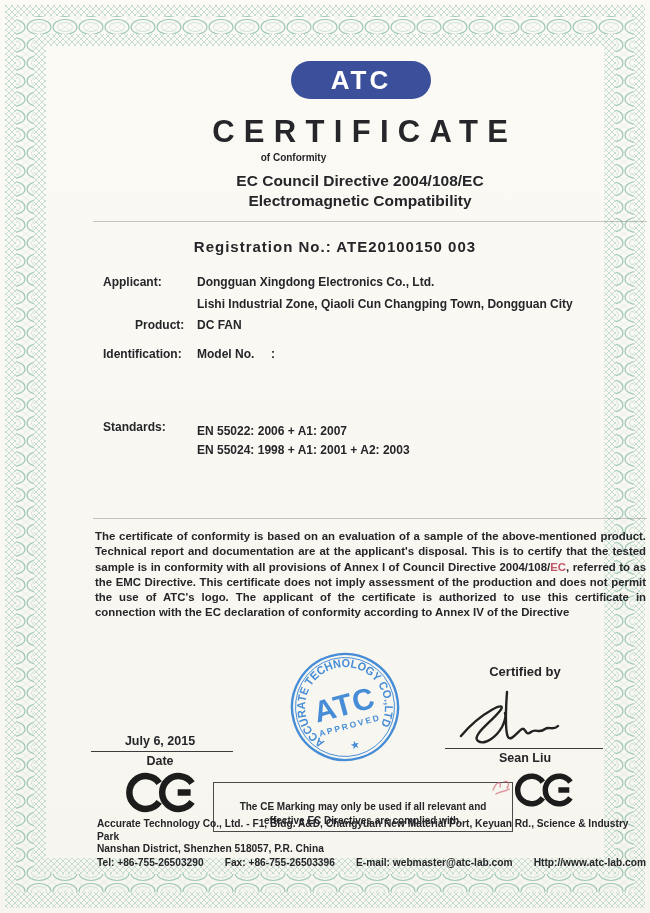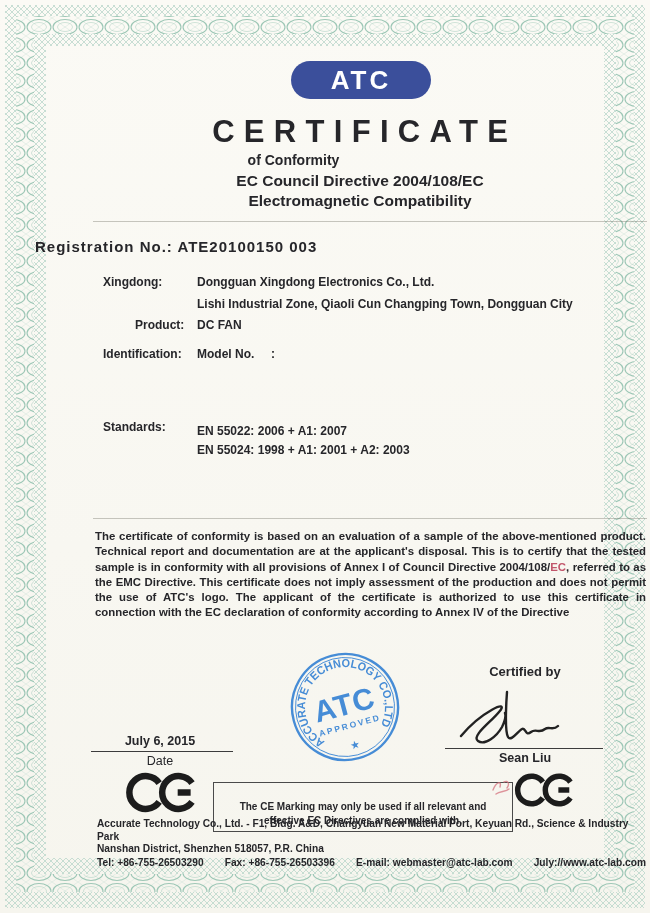--- a/index.html
+++ b/index.html
@@ -7,36 +7,36 @@
         background:linear-gradient(180deg,#fbfaf5 0%,#f8f7f1 60%,#f6f5ee 100%);
         font-family:"Liberation Sans",sans-serif;color:#26262a;}
   .abs{position:absolute;}
   .border-svg{position:absolute;left:0;top:0;z-index:0;}
   .content{position:absolute;left:0;top:0;width:650px;height:913px;z-index:1;margin-left:35px;}
   .logo{left:256px;top:61px;width:140px;height:38px;background:#3b4f9b;border-radius:19px;
         display:flex;align-items:center;justify-content:center;}
   .logo span{color:#ffffff;font-size:26px;font-weight:bold;letter-spacing:3px;}
   .cert-title{left:0;top:114px;width:650px;text-align:center;font-size:31px;font-weight:bold;
         letter-spacing:0.30em;text-indent:0.30em;}
-  .t-sub{left:0;top:152px;width:517px;text-align:center;font-size:14px;font-weight:bold;}
+  .t-sub{left:0;top:152px;width:517px;text-align:center;font-size:10px;font-weight:bold;}
   .t-dir{left:0;top:172px;width:650px;text-align:center;font-size:15.5px;font-weight:bold;}
   .t-subj{left:0;top:192px;width:650px;text-align:center;font-size:15.5px;font-weight:bold;}
   .rule{height:1px;background:rgba(110,110,100,0.38);}
-  .reg{left:0;top:238px;width:600px;font-size:15px;font-weight:bold;letter-spacing:1px;}
+  .reg{left:0;top:238px;width:600px;text-align:center;font-size:15px;font-weight:bold;letter-spacing:1px;}
   .lbl,.val{font-size:12px;font-weight:bold;}
   .models{line-height:15.4px;}
   .body-par{left:60px;top:529px;width:551px;font-size:11.4px;font-weight:600;
         line-height:15.3px;text-align:justify;}
   .hl{color:#c2566b;}
   .certified{left:425px;top:664px;width:130px;text-align:center;font-size:13px;font-weight:bold;}
   .sig-line{left:410px;top:748px;width:158px;border-top:1.5px solid #3c3c3c;}
   .signer{left:425px;top:751px;width:130px;text-align:center;font-size:12.5px;font-weight:bold;}
   .date-val{left:58px;top:734px;width:134px;text-align:center;font-size:12.5px;font-weight:bold;}
   .date-line{left:56px;top:751px;width:142px;border-top:1.5px solid #3c3c3c;}
-  .date-lbl{left:58px;top:754px;width:134px;text-align:center;font-size:12.5px;font-weight:normal;}
+  .date-lbl{left:58px;top:754px;width:134px;text-align:center;font-size:12.5px;font-weight:bold;}
   .ce-note{left:178px;top:782px;width:298px;height:31px;border:1px solid #4a4a4a;
         text-align:center;font-size:10px;font-weight:600;line-height:13.5px;padding-top:17px;}
   .footer{left:62px;top:818px;width:549px;font-size:10.2px;font-weight:600;line-height:12.6px;}
   .contacts{display:flex;justify-content:space-between;margin-top:1px;}
 </style>
 </head>
 <body>
 
 <div class="page">
 
@@ -67,21 +67,21 @@
     <div class="abs t-dir">EC Council Directive 2004/108/EC</div>
     <div class="abs t-subj">Electromagnetic Compatibility</div>
 
     <div class="abs rule" style="left:58px;top:221px;width:554px;"></div>
 
     <div class="abs reg">
       <span>Registration No.:</span>
       <span>ATE20100150 003</span>
     </div>
 
-    <div class="abs lbl" style="left:68px;top:275px;">Xingdong:</div>
+    <div class="abs lbl" style="left:68px;top:275px;">Applicant:</div>
     <div class="abs val" style="left:162px;top:275px;">Dongguan Xingdong Electronics Co., Ltd.</div>
     <div class="abs val" style="left:162px;top:297px;">Lishi Industrial Zone, Qiaoli Cun Changping Town, Dongguan City</div>
 
     <div class="abs lbl" style="left:68px;top:318px;padding-left:32px;">Product:</div>
     <div class="abs val" style="left:162px;top:318px;">DC FAN</div>
 
     <div class="abs lbl" style="left:68px;top:347px;">Identification:</div>
     <div class="abs val" style="left:162px;top:347px;">Model No.</div>
     <div class="abs val" style="left:236px;top:347px;">:</div>
 
@@ -142,18 +142,18 @@
       <path d="M61 26 H76" stroke="#1c1c1c" stroke-width="7.5"></path>
     </svg>
 
     <div class="abs footer">
       <div>Accurate Technology Co., Ltd. - F1, Bldg. A&amp;D, Changyuan New Material Port, Keyuan Rd., Science &amp; Industry Park</div>
       <div>Nanshan District, Shenzhen 518057, P.R. China</div>
       <div class="contacts">
         <span>Tel: +86-755-26503290</span>
         <span>Fax: +86-755-26503396</span>
         <span>E-mail: webmaster@atc-lab.com</span>
-        <span>July://www.atc-lab.com</span>
+        <span>Http://www.atc-lab.com</span>
       </div>
     </div>
 
   </div>
 </div>
 
 </body></html>

